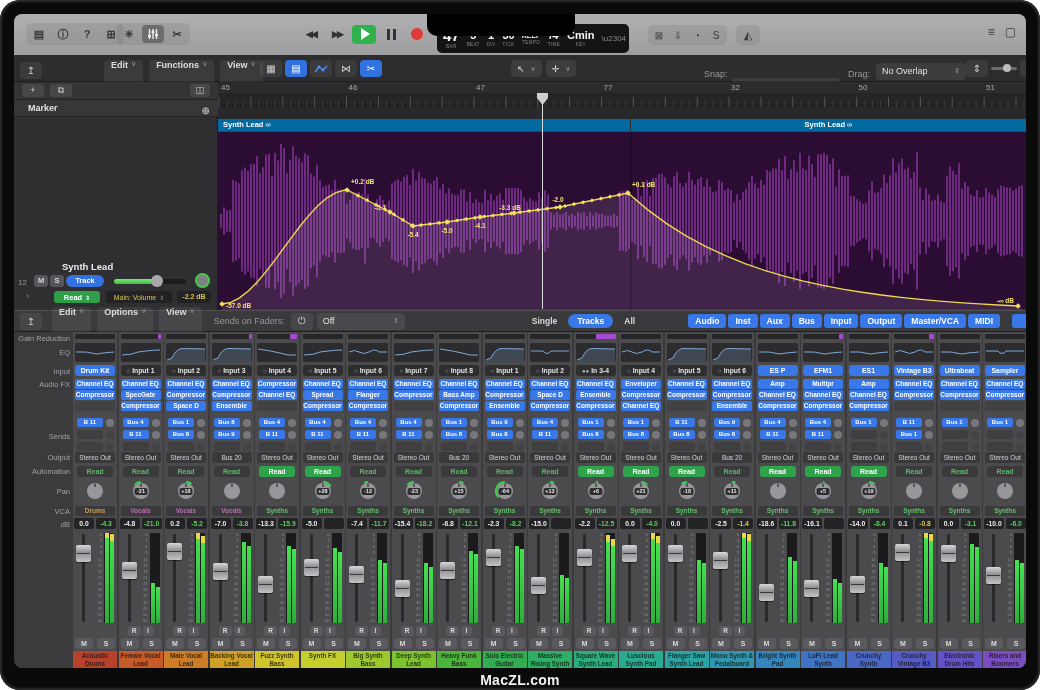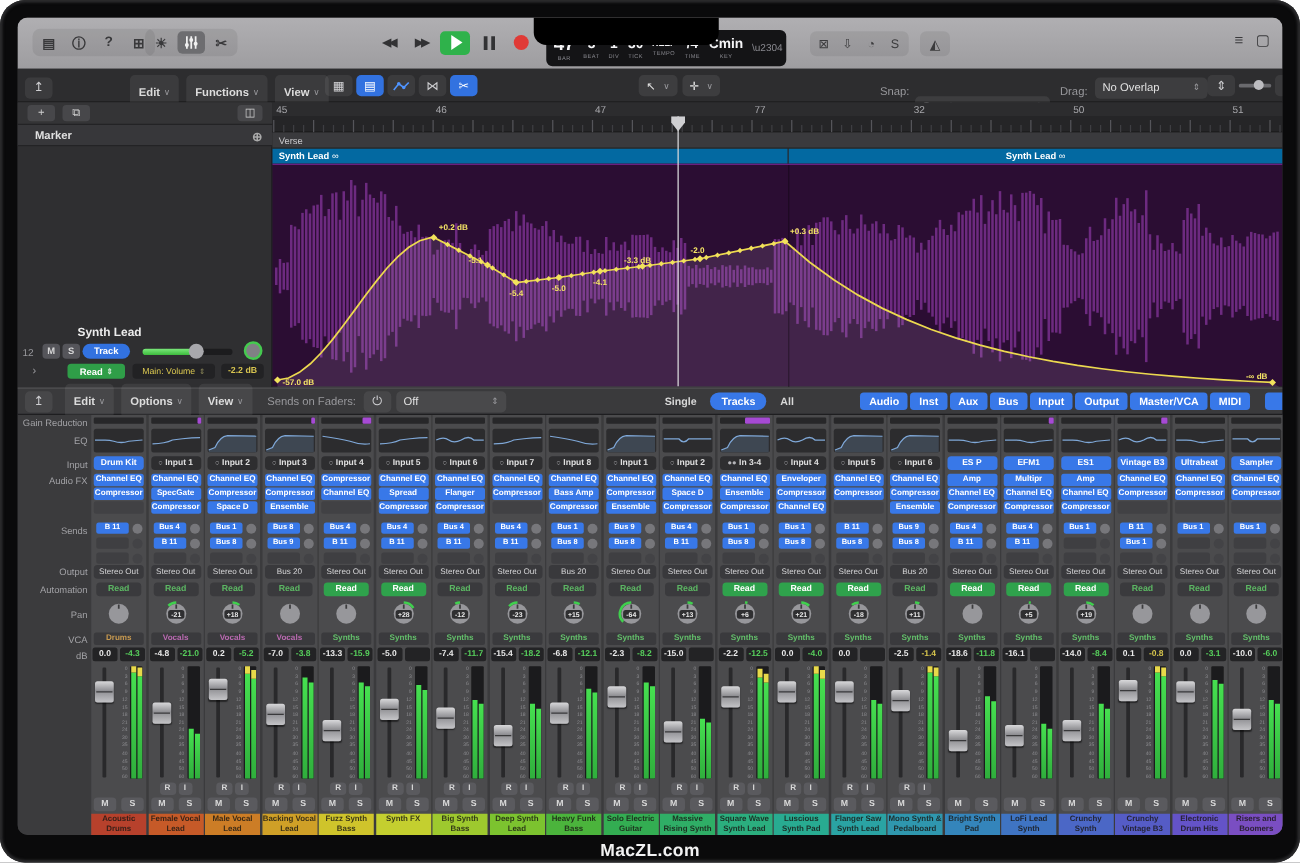--- a/index.html
+++ b/index.html
@@ -27,21 +27,21 @@
   .lcd-val.big { font-size:15px; }
   .lcd-lab { color:#86868c; font-size:4.5px; margin-top:2px; letter-spacing:.4px; }
   .lcd-chev { color:#8a8a90; font-size:8px; }
   #lcd-icons { position:absolute; left:634px; top:11px; height:20px; display:flex; gap:3px; background:rgba(0,0,0,0.07); border-radius:5px; padding:0 3px; align-items:center; }
   .lcd-ic { width:16px; text-align:center; color:#3b3b3d; font-size:10px; }
   #metronome-btn { position:absolute; left:722px; top:11px; width:24px; height:20px; border-radius:5px; background:rgba(0,0,0,0.07); color:#3b3b3d; font-size:11px; display:flex; align-items:center; justify-content:center; }
   #cb-right { position:absolute; right:10px; top:11px; display:flex; gap:10px; color:#39393b; font-size:12px; }
 
   
   #trackbar { position:absolute; left:0; top:41px; width:1012px; height:27px; background:#2d2d2f; border-bottom:1px solid #1c1c1e; }
-  .menu { display:inline-flex; align-items:center; gap:3px; height:28px; padding:0 7px; background:rgba(255,255,255,0.07); border-radius:4px; color:#dcdcdc; font-size:9px; font-weight:bold; }
+  .menu { display:inline-flex; gap:3px; height:28px; padding:0 7px; background:rgba(255,255,255,0.07); border-radius:4px; color:#dcdcdc; font-size:9px; font-weight:bold; }
   .menu .chev { color:#96969a; font-size:7px; font-weight:normal; }
   .ibtn { width:22px; height:17px; border-radius:4px; display:inline-flex; align-items:center; justify-content:center; color:#cfcfd2; font-size:10px; background:rgba(255,255,255,0.07); }
   .ibtn.blue { background:#3272e0; color:#fff; }
   .ibtn.bluetext { color:#4f94ff; }
   .ddlabel { color:#98989c; font-size:9px; }
   .dd { display:inline-flex; align-items:center; justify-content:space-between; height:17px; padding:0 6px; background:rgba(255,255,255,0.08); border-radius:4px; color:#e2e2e2; font-size:9px; }
   .dd .ud { color:#9a9a9e; font-size:7px; margin-left:6px; }
 
   
   #trackarea { position:absolute; left:0; top:68px; width:1012px; height:228px; background:#29292b; }
@@ -406,21 +406,20 @@
               <line x1="742.2" y1="7" x2="742.2" y2="13" stroke="#3e3e42" stroke-width="1"></line>
               <line x1="750.2" y1="7" x2="750.2" y2="13" stroke="#3e3e42" stroke-width="1"></line>
               <line x1="758.2" y1="7" x2="758.2" y2="13" stroke="#3e3e42" stroke-width="1"></line>
               <line x1="766.1" y1="3" x2="766.1" y2="13" stroke="#55555a" stroke-width="1"></line>
               <line x1="774.1" y1="7" x2="774.1" y2="13" stroke="#3e3e42" stroke-width="1"></line>
               <line x1="782.1" y1="7" x2="782.1" y2="13" stroke="#3e3e42" stroke-width="1"></line>
               <line x1="790.0" y1="7" x2="790.0" y2="13" stroke="#3e3e42" stroke-width="1"></line>
               <line x1="798.0" y1="3" x2="798.0" y2="13" stroke="#55555a" stroke-width="1"></line>
               <line x1="806.0" y1="7" x2="806.0" y2="13" stroke="#3e3e42" stroke-width="1"></line>
             </svg></div>
-        <div id="marker-lane"><span>Verse</span></div>
         <div class="region-hdr" style="left:0;width:412px;padding-left:5px"><span>Synth Lead</span>&nbsp;<span style="font-weight:normal">∞</span></div>
         <div class="region-hdr" style="left:413px;width:395px;text-align:center"><span>Synth Lead</span>&nbsp;<span style="font-weight:normal">∞</span></div>
         <div id="wavewrap">
           <svg id="wavesvg" width="808" height="178" viewBox="0 0 808 178">
               <rect x="2" y="82.0" width="2" height="14.0" fill="#6d2a80"></rect>
               <rect x="5" y="75.2" width="2" height="27.5" fill="#6d2a80"></rect>
               <rect x="8" y="78.3" width="2" height="21.4" fill="#6d2a80"></rect>
               <rect x="11" y="77.9" width="2" height="22.2" fill="#6d2a80"></rect>
               <rect x="14" y="47.9" width="2" height="82.2" fill="#6d2a80"></rect>
               <rect x="17" y="49.2" width="2" height="79.5" fill="#6d2a80"></rect>
@@ -778,21 +777,21 @@
           <span class="filt">MIDI</span>
         </span>
       <span class="filt" style="position:absolute;right:0;width:14px;border-radius:3px 0 0 3px"></span>
     </div>
 
     <div id="mixer">
         <div class="rowlab" style="top: 2px;">Gain Reduction</div>
         <div class="rowlab" style="top: 16px;">EQ</div>
         <div class="rowlab" style="top: 35px;">Input</div>
         <div class="rowlab" style="top: 48px;">Audio FX</div>
-        <div class="rowlab" style="top: 88px;">Sends</div>
+        <div class="rowlab" style="top: 100px;">Sends</div>
         <div class="rowlab" style="top: 121px;">Output</div>
         <div class="rowlab" style="top: 135px;">Automation</div>
         <div class="rowlab" style="top: 155px;">Pan</div>
         <div class="rowlab" style="top: 175px;">VCA</div>
         <div class="rowlab" style="top: 188px;">dB</div>
         <div class="strip" style="left: 59px;">
           <div class="gr"></div>
           <div class="eqthumb"><svg width="40" height="19" viewBox="0 0 40 19">
               <path d="M1,9 L9,9 Q13,9 16,10 Q22,12 28,10 L39,9" fill="none" stroke="#7fa8d8" stroke-width="1"></path>
             </svg></div>

